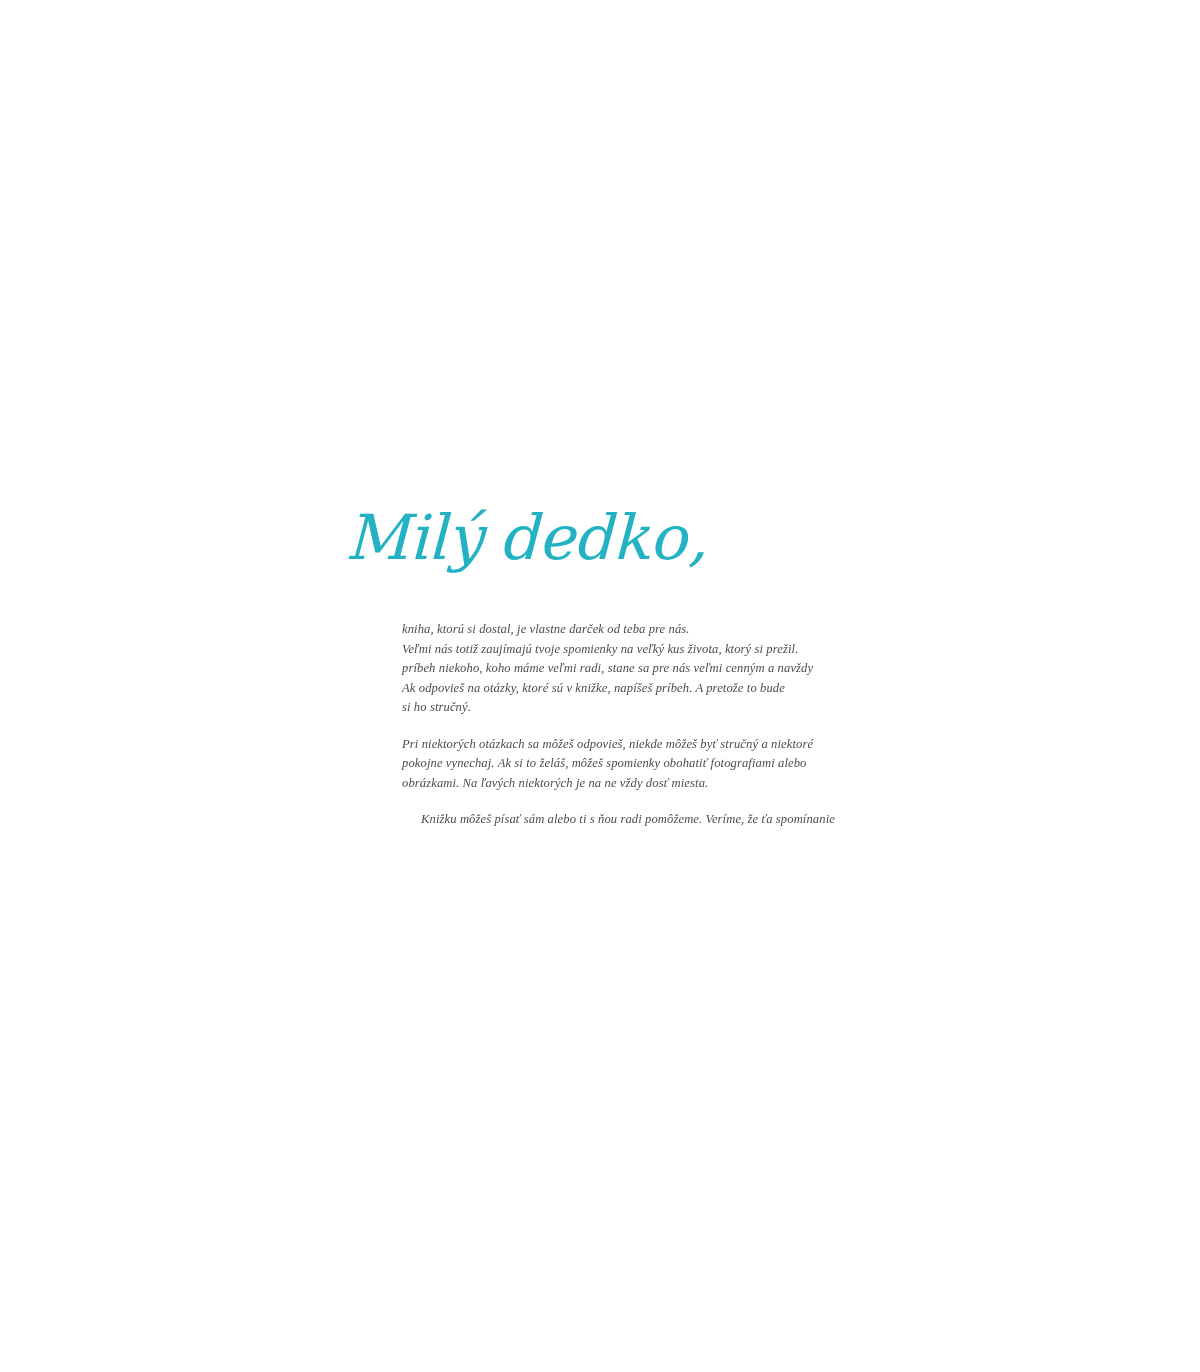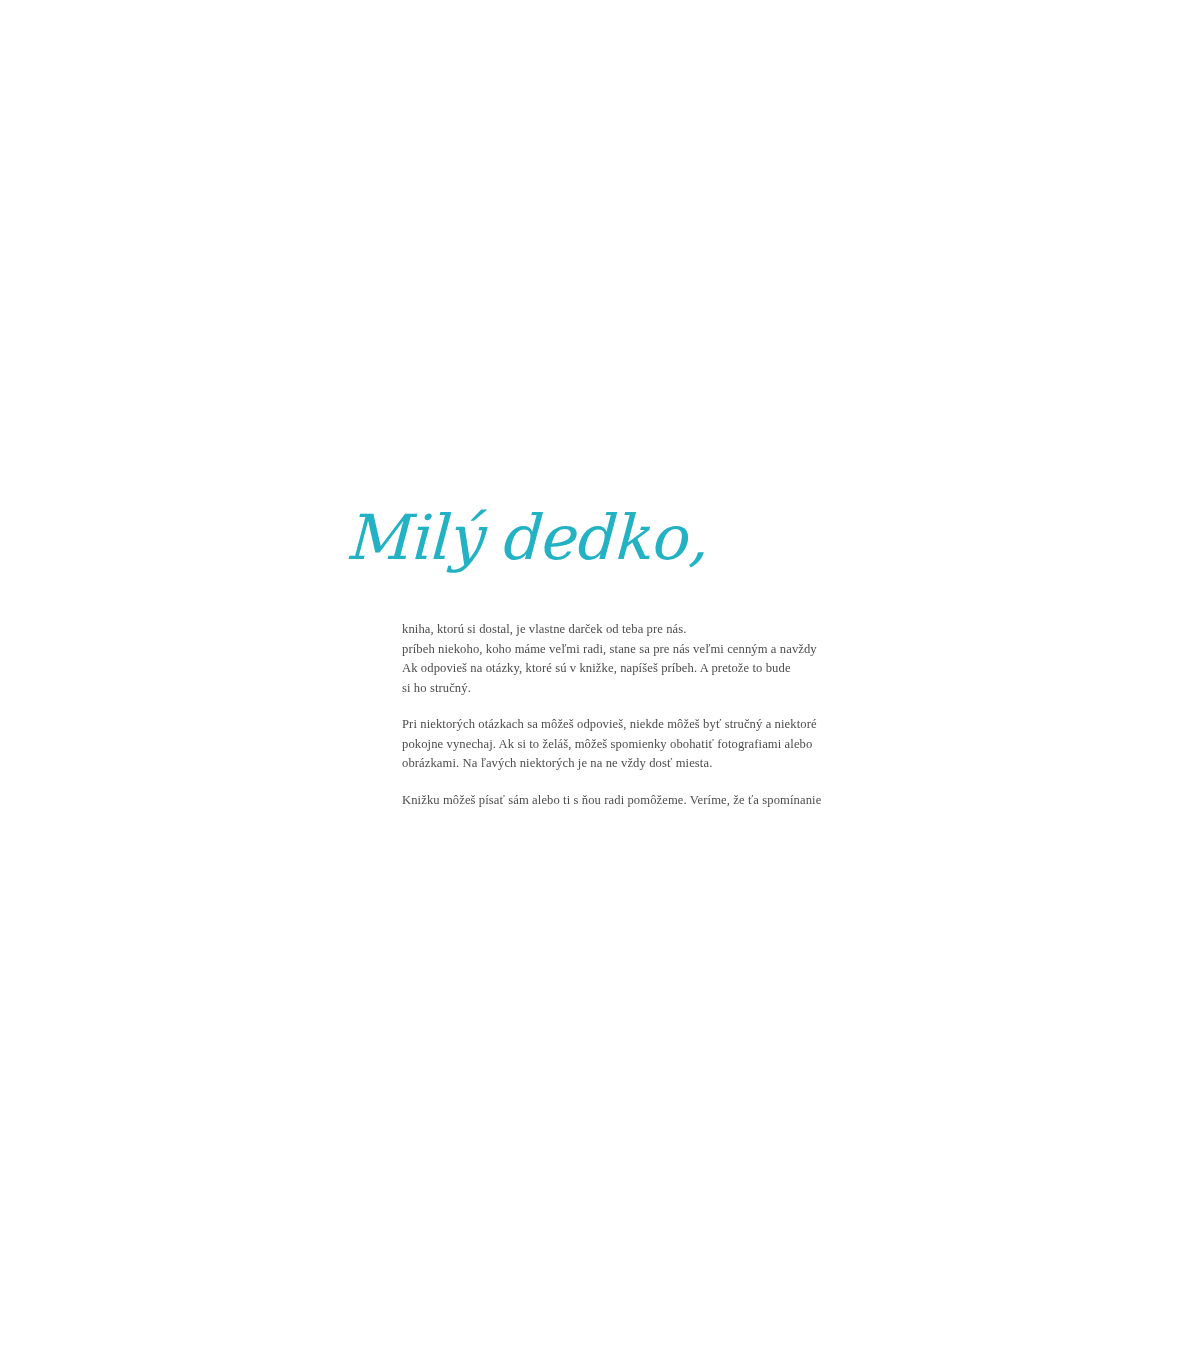--- a/index.html
+++ b/index.html
@@ -45,35 +45,38 @@
     font-family: "Liberation Serif", serif;
     font-size: 12.6px;
     line-height: 1.55;
     letter-spacing: 0.1px;
   }
   .para {
     margin: 0 0 17px 0;
   }
   .para:last-child {
     margin-bottom: 11px;
+    text-align: center;
   }
   .para .ln {
     display: block;
+    font-style: italic;
   }
 </style>
 </head>
 <body>
 
 <div class="page">
   <div class="content">
     <h1 class="salutation">Milý dedko,</h1>
 
     <div class="body-block">
       <p class="para">
         <span class="ln">kniha, ktorú si dostal, je vlastne darček od teba pre nás.</span>
+        <span class="ln">Veľmi nás totiž zaujímajú tvoje spomienky na veľký kus života, ktorý si prežil.</span>
         <span class="ln">príbeh niekoho, koho máme veľmi radi, stane sa pre nás veľmi cenným a navždy</span>
         <span class="ln">Ak odpovieš na otázky, ktoré sú v knižke, napíšeš príbeh. A pretože to bude</span>
         <span class="ln">si ho stručný.</span>
       </p>
       <p class="para">
         <span class="ln">Pri niektorých otázkach sa môžeš odpovieš, niekde môžeš byť stručný a niektoré</span>
         <span class="ln">pokojne vynechaj. Ak si to želáš, môžeš spomienky obohatiť fotografiami alebo</span>
         <span class="ln">obrázkami. Na ľavých niektorých je na ne vždy dosť miesta.</span>
       </p>
       <p class="para">

